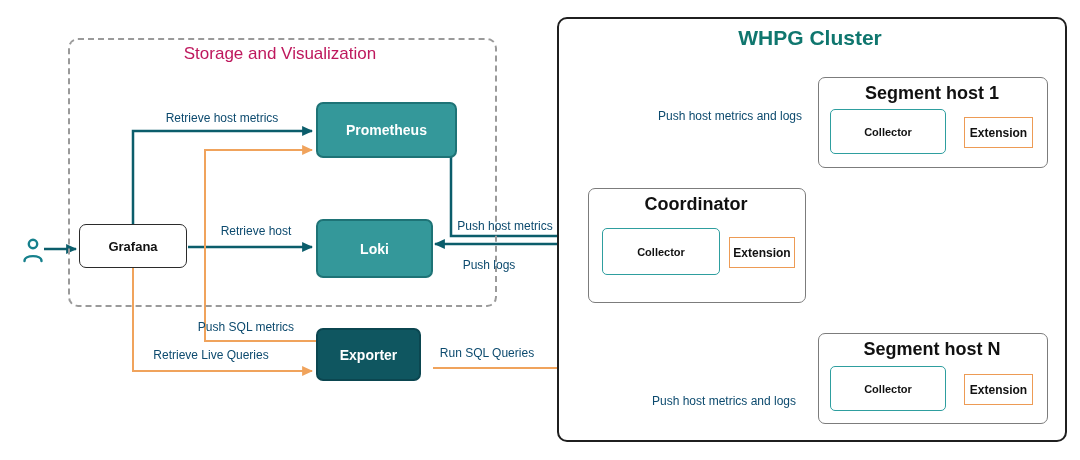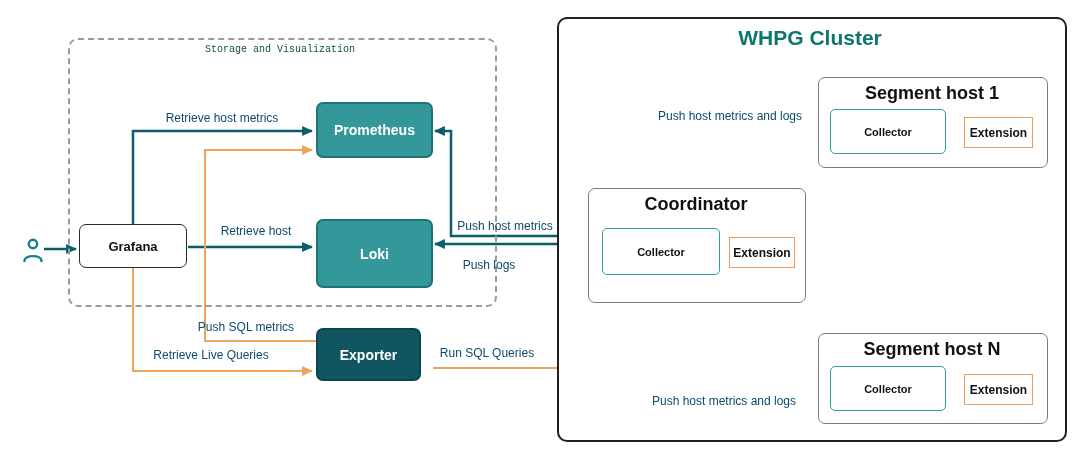--- a/index.html
+++ b/index.html
@@ -2,21 +2,21 @@
 <html><head>
 <meta charset="utf-8">
 <style>
   html,body{margin:0;padding:0;background:#ffffff;font-family:"Liberation Sans",sans-serif;}
   .canvas{position:relative;width:1080px;height:460px;background:#ffffff;overflow:hidden;}
   svg.edges{position:absolute;left:0;top:0;width:1080px;height:460px;pointer-events:none;}
   .group{position:absolute;border-radius:10px;background:transparent;}
   .dashed{border:2px dashed #9a9a9a;}
   .solid-cluster{border:2.4px solid #1f1f1f;background:#ffffff;}
   .subgroup{position:absolute;border:1.6px solid #7c7c7c;border-radius:7px;background:#ffffff;}
-  .group-title{position:absolute;transform:translateX(-50%);font-size:10px;color:#14532d;white-space:nowrap;font-family:Liberation Mono, monospace;}
+  .group-title{position:absolute;transform:translateX(-50%);font-size:17px;color:#be185d;white-space:nowrap;}
   .cluster-title{position:absolute;transform:translateX(-50%);font-size:21px;font-weight:bold;color:#0f766e;white-space:nowrap;}
   .sub-title{position:absolute;transform:translateX(-50%);font-size:18px;font-weight:bold;color:#111;white-space:nowrap;}
   .node{position:absolute;display:flex;align-items:center;justify-content:center;border-radius:7px;font-weight:bold;box-sizing:border-box;}
   .node.plain{background:#ffffff;border:1.8px solid #2b2b2b;color:#111;font-size:13px;}
   .node.teal{background:#34989A;border:2px solid #1E7376;color:#ffffff;font-size:14px;}
   .node.darkteal{background:#0F5660;border:2px solid #0B4650;color:#ffffff;font-size:14px;}
   .node.collector{background:#ffffff;border:1.8px solid #2E9E9F;color:#111;font-size:11px;border-radius:5px;}
   .node.extension{background:#ffffff;border:1.8px solid #ED9B55;color:#111;font-size:12px;border-radius:0;}
   .edge-label{position:absolute;transform:translateX(-50%);font-size:12px;color:#0c4a6e;white-space:nowrap;background:transparent;}
 </style>
@@ -65,24 +65,24 @@
     <circle cx="13" cy="8" r="4.2" fill="none" stroke="#16808C" stroke-width="2.4"></circle>
     <path d="M4.5 25 C4.5 18.5 21.5 18.5 21.5 25" fill="none" stroke="#16808C" stroke-width="2.4" stroke-linecap="round"></path>
   </svg>
 
   <div class="group dashed" style="left:68px;top:38px;width:425px;height:265px;"></div>
   <div class="group-title" style="left:280px;top:44px;">Storage and Visualization</div>
 
   <div class="node plain" style="left:79px;top:224px;width:108px;height:44px;">
     <span>Grafana</span>
   </div>
-  <div class="node teal" style="left:316px;top:102px;width:117px;height:56px;">
+  <div class="node teal" style="left:316px;top:102px;width:141px;height:56px;">
     <span>Prometheus</span>
   </div>
-  <div class="node teal" style="left:316px;top:219px;width:117px;height:69px;">
+  <div class="node teal" style="left:316px;top:219px;width:117px;height:59px;">
     <span>Loki</span>
   </div>
   <div class="node darkteal" style="left:316px;top:328px;width:105px;height:53px;">
     <span>Exporter</span>
   </div>
 
   <div class="group solid-cluster" style="left:557px;top:17px;width:506px;height:421px;"></div>
   <div class="cluster-title" style="left:810px;top:26px;">WHPG Cluster</div>
 
   <div class="subgroup" style="left:818px;top:77px;width:228px;height:89px;"></div>

